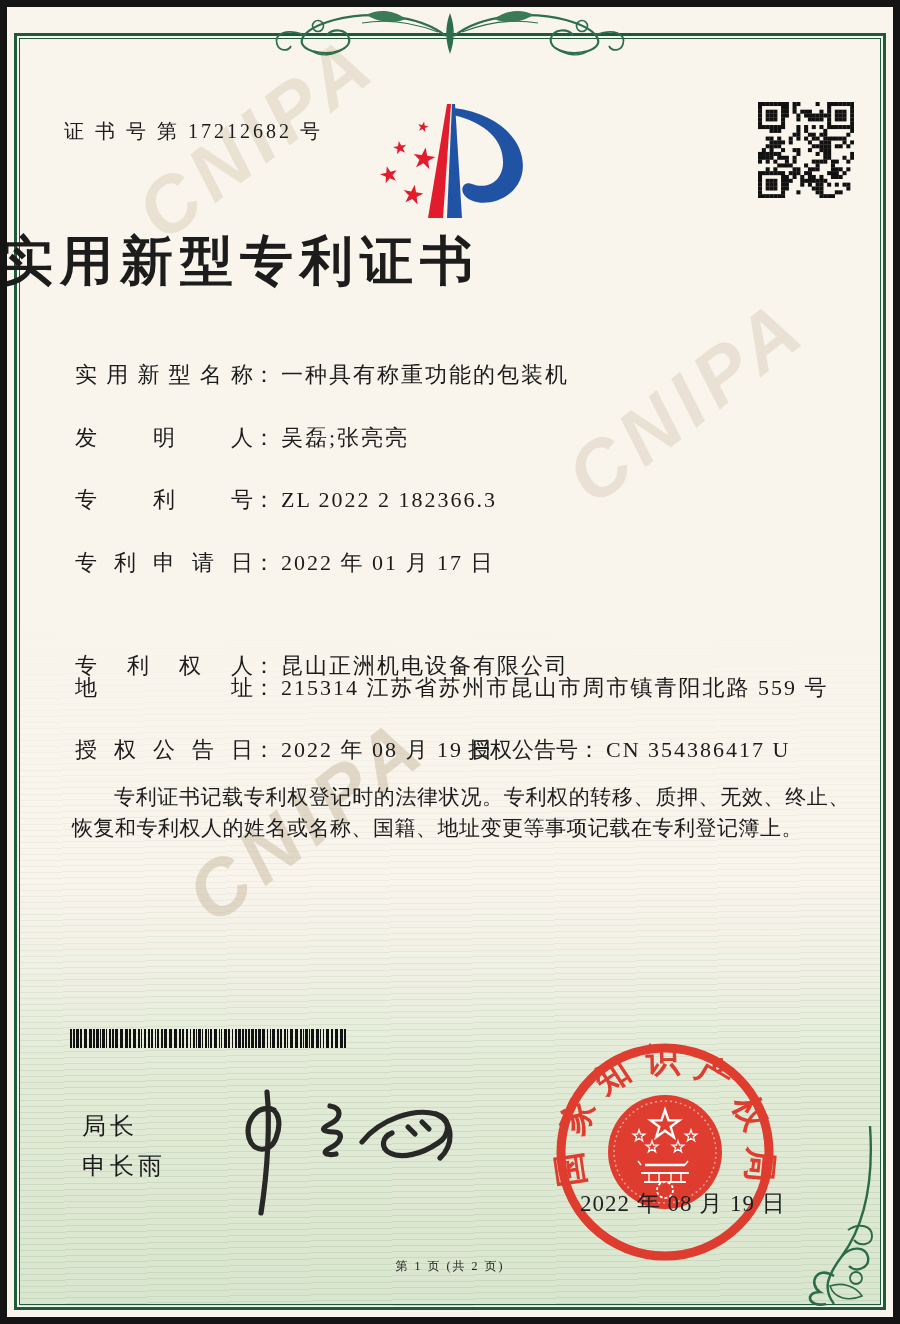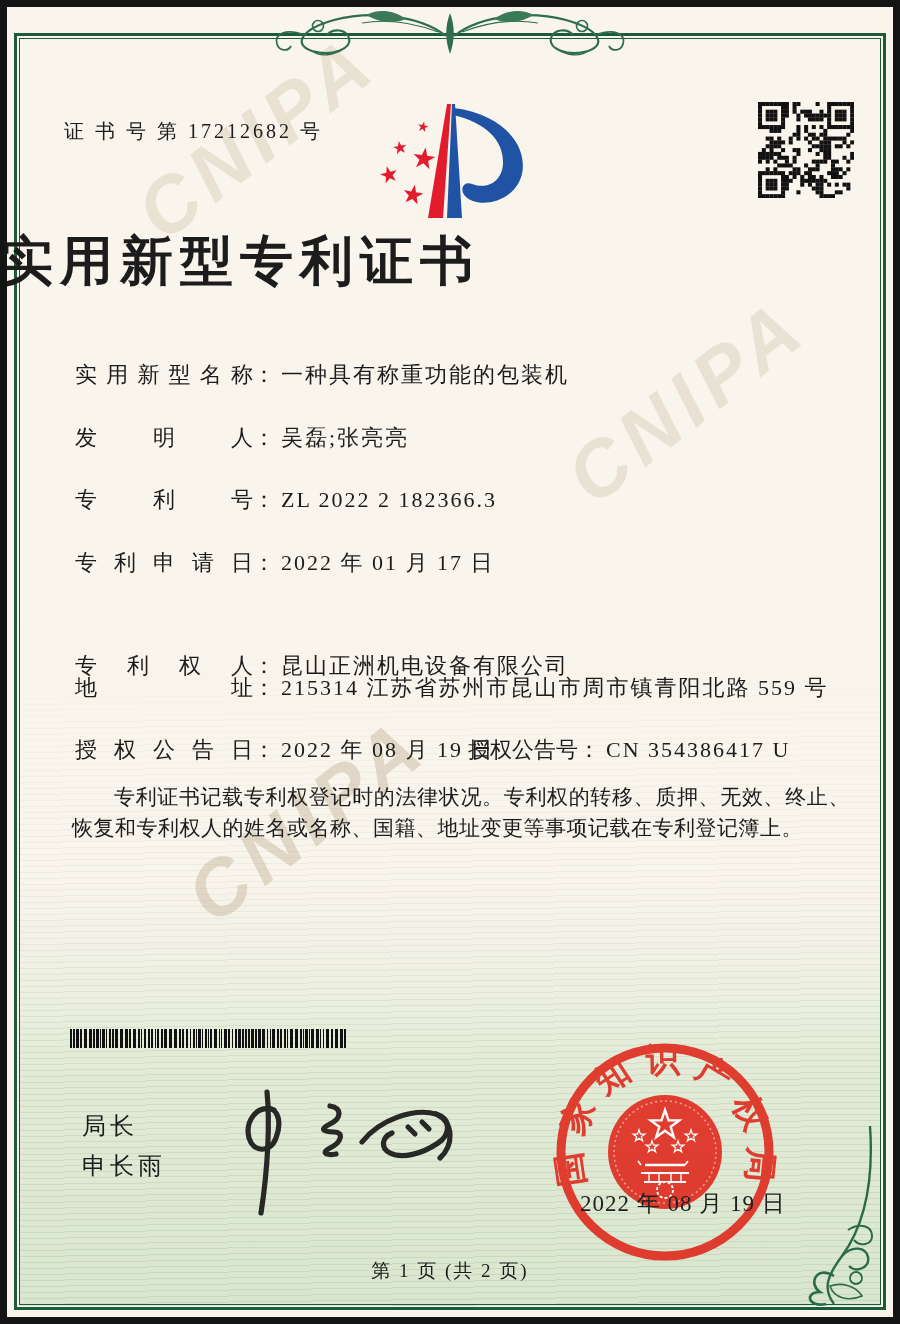--- a/index.html
+++ b/index.html
@@ -45,21 +45,21 @@
   .r4{top:610px;margin-top:41px;} .r5{top:673px;} .r6{top:735px;}
   .grant2{position:absolute;left:468px;top:735px;font-size:22px;white-space:nowrap;}
   .paras{position:absolute;left:72px;top:782px;width:778px;}
   .paras p{margin:0;font-size:21px;line-height:31px;text-indent:2em;text-align:justify;letter-spacing:.5px;}
   .barcode{position:absolute;left:70px;top:1029px;}
   .signer-title{position:absolute;left:82px;top:1110px;font-size:24px;letter-spacing:4px;}
   .signer-name{position:absolute;left:82px;top:1150px;font-size:24px;letter-spacing:4px;}
   .signature{position:absolute;left:212px;top:1080px;}
   .seal{position:absolute;left:549px;top:1032px;}
   .seal-date{position:absolute;left:580px;top:1188px;font-size:23px;letter-spacing:1px;color:#1f1f1f;z-index:5;}
-  .footer{position:absolute;left:0;right:0;top:1258px;text-align:center;font-size:19px;letter-spacing:2px;}
+  .footer{position:absolute;left:0;right:0;top:1258px;text-align:center;font-size:12px;letter-spacing:2px;}
   .ornament-top{position:absolute;left:256px;top:4px;z-index:3;}
   .ornament-corner{position:absolute;right:18px;bottom:16px;z-index:3;}
 </style>
 </head>
 <body>
 
 <div class="page">
 
   <div class="wash"></div>
 

